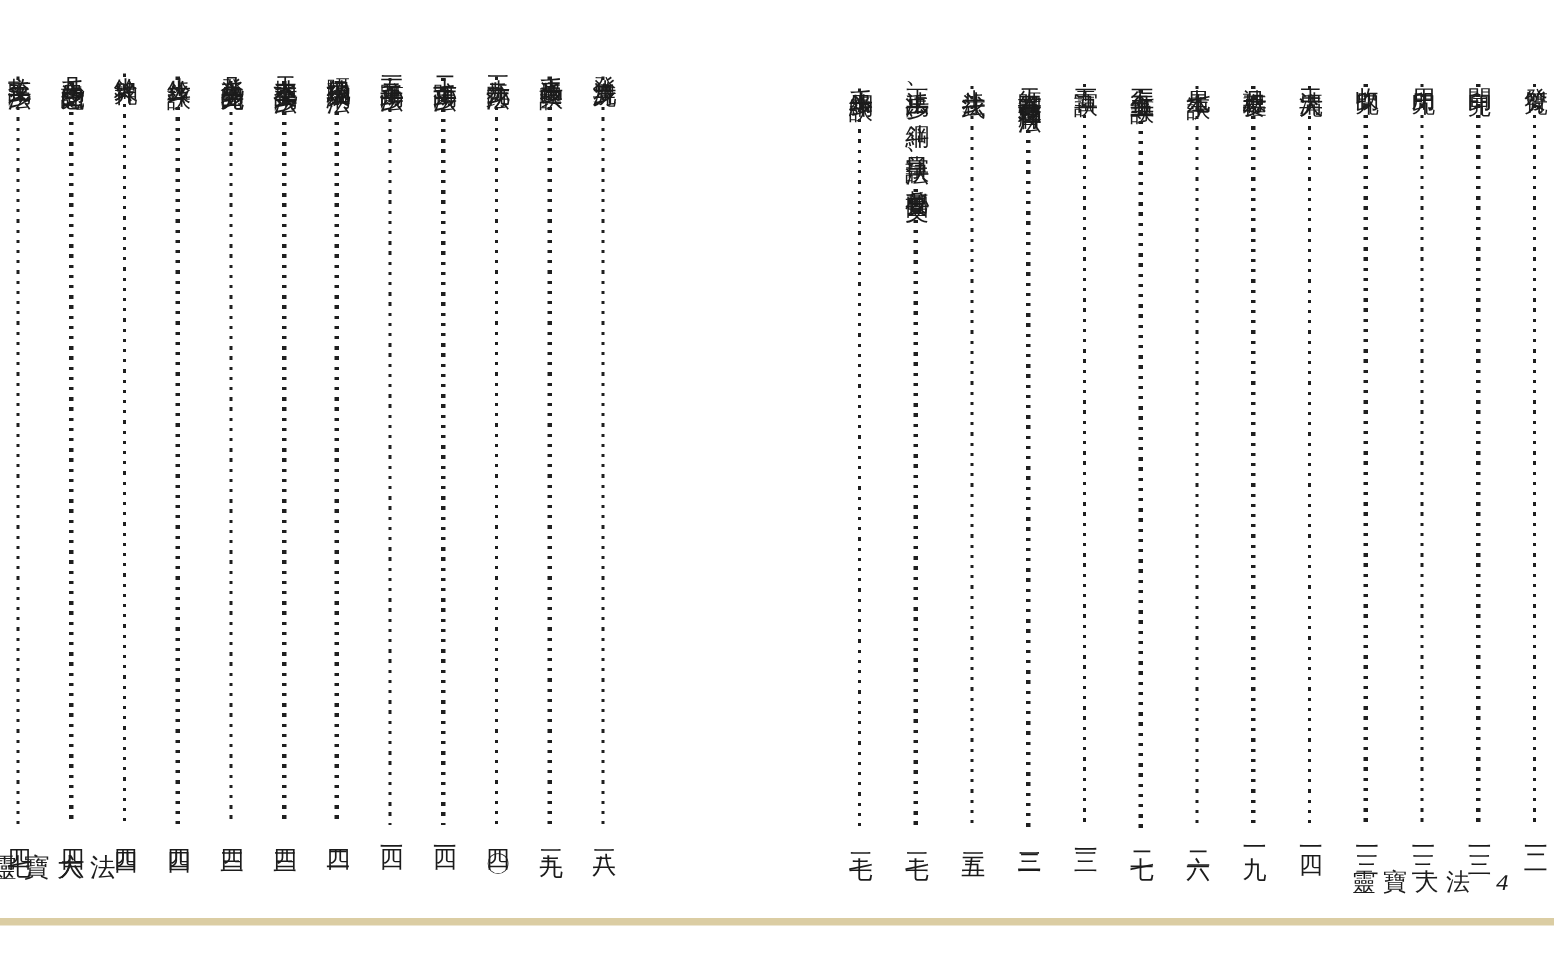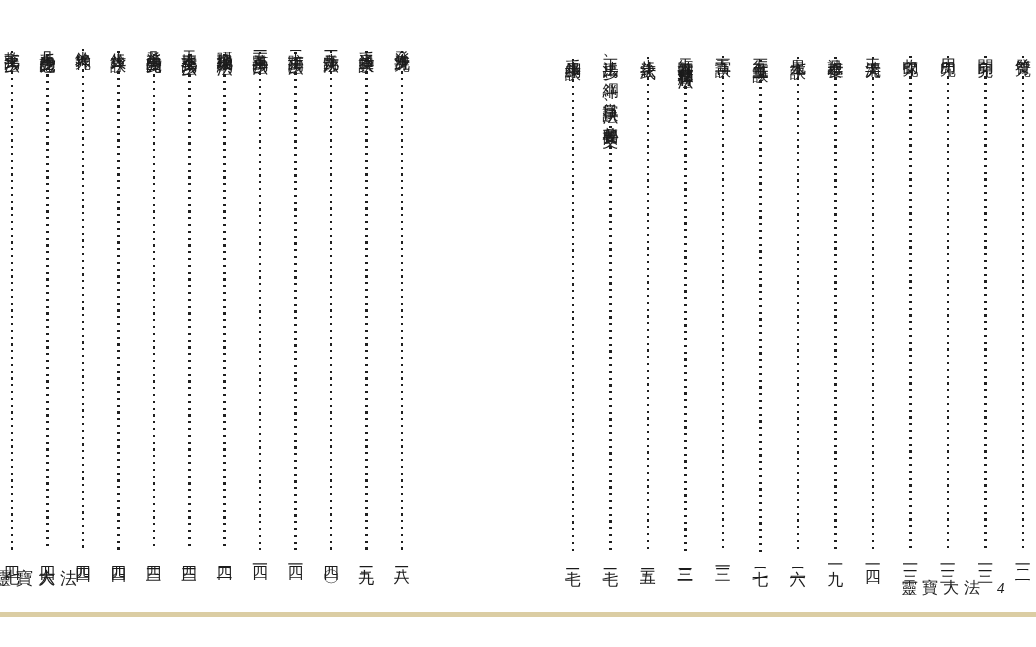--- a/index.html
+++ b/index.html
@@ -51,21 +51,21 @@
     color:#1b1b1b;
   }
   .footer{
     position:absolute;
     font-size:17px;
     letter-spacing:5px;
     color:#1d1d1d;
     white-space:nowrap;
   }
   .footer-left{left:-6px;top:567px;}
-  .footer-right{left:901px;top:578px;font-size:16px;}
+  .footer-right{left:901px;top:578px;font-size:16px;font-family:Liberation Mono, monospace;}
   .folio{
     font-style:italic;
     font-size:15px;
     letter-spacing:0;
     margin-left:12px;
   }
   .band{
     position:absolute;
     left:0;top:612px;
     width:1036px;height:5px;

